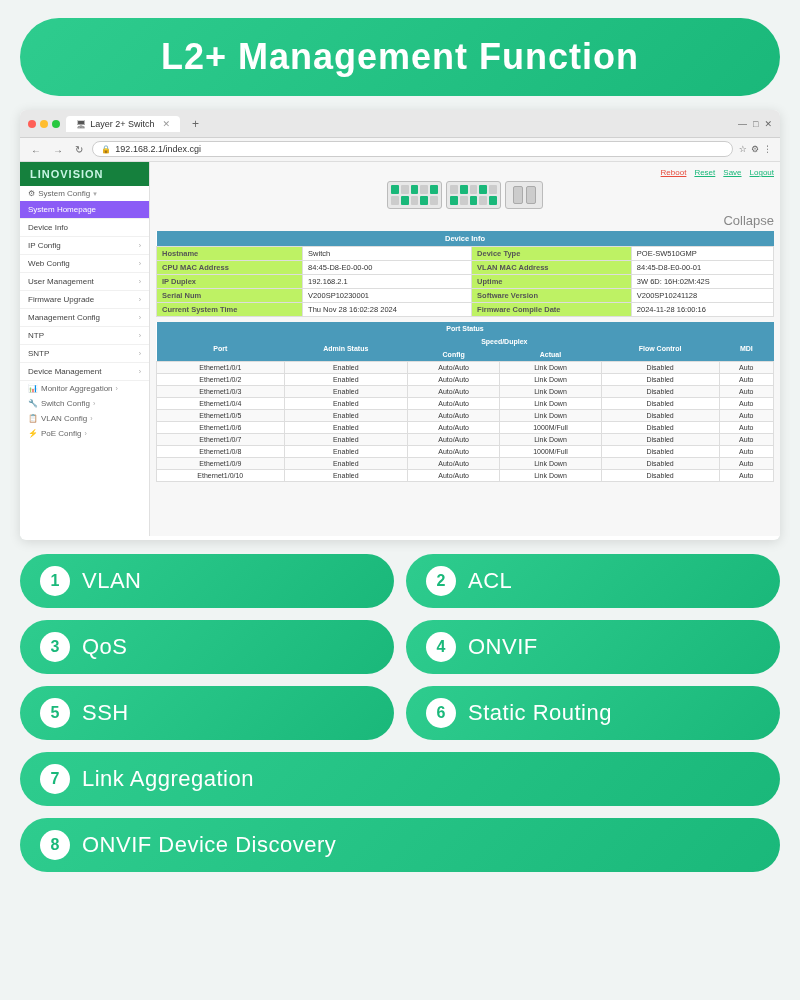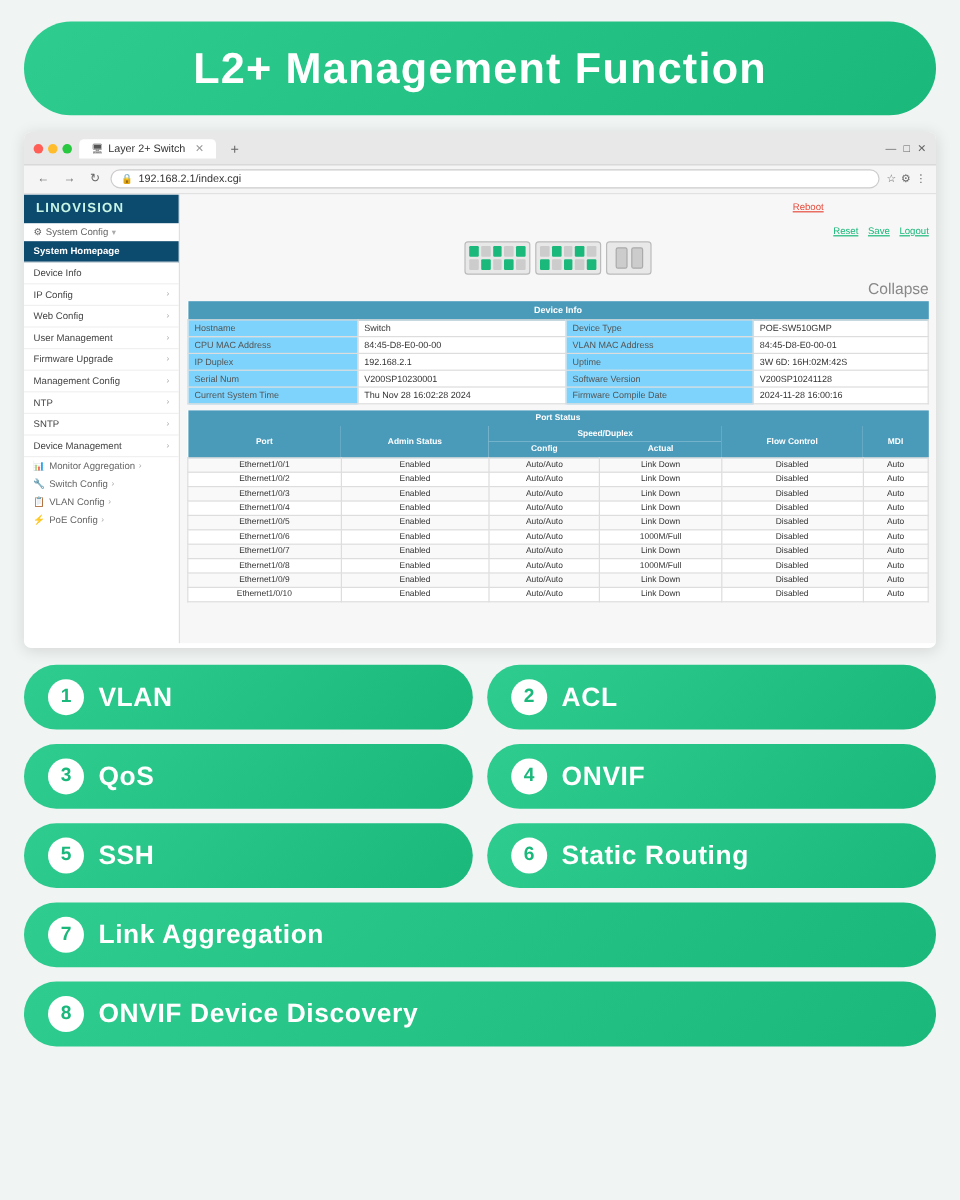--- a/index.html
+++ b/index.html
@@ -112,42 +112,42 @@
 
     
     .sidebar {
       width: 130px;
       background: white;
       border-right: 1px solid #e0e0e0;
       overflow-y: auto;
       flex-shrink: 0;
     }
     .sidebar-logo {
-      background: #0c4a6e;
+      background: #15803d;
       padding: 6px 10px;
       font-size: 11px;
       font-weight: bold;
       color: white;
       letter-spacing: 1px;
     }
     .sidebar-logo span { color: #c8f5e4; }
     .sidebar-item {
       padding: 4px 8px;
       font-size: 8px;
       color: #444;
       cursor: pointer;
       display: flex;
       align-items: center;
       justify-content: space-between;
       border-bottom: 1px solid #f0f0f0;
     }
     .sidebar-item.active {
-      background: #0c4a6e;
-      color: white;
-      font-weight: bold;
+      background: #8b5cf6;
+      color: white;
+      font-weight: normal;
     }
     .sidebar-item .arrow { color: #aaa; font-size: 7px; }
     .sidebar-section {
       padding: 3px 8px;
       font-size: 8px;
       color: #666;
       display: flex;
       align-items: center;
       gap: 3px;
       cursor: pointer;
@@ -170,21 +170,20 @@
     }
     .reboot-link {
       color: #e74c3c;
       cursor: pointer;
       text-decoration: underline;
     }
     .action-link {
       color: #1ab87a;
       cursor: pointer;
       text-decoration: underline;
-      margin-top: 20px;
     }
 
     
     .device-img-area {
       display: flex;
       justify-content: center;
       margin-bottom: 4px;
     }
     .device-img {
       display: flex;
@@ -247,22 +246,22 @@
       padding: 3px 5px;
       text-align: center;
       font-weight: bold;
     }
     .info-table td {
       padding: 2px 5px;
       border: 1px solid #ddd;
       color: #333;
     }
     .info-table td.label {
-      background: #7dd3fc;
-      font-weight: normal;
+      background: #bef264;
+      font-weight: bold;
       color: #555;
     }
     .port-table {
       width: 100%;
       border-collapse: collapse;
       font-size: 7px;
       background: white;
     }
     .port-table th {
       background: #4a9aba;
@@ -311,21 +310,21 @@
       border-radius: 50%;
       display: flex;
       align-items: center;
       justify-content: center;
       font-weight: 900;
       font-size: 16px;
       flex-shrink: 0;
     }
     .feature-label {
       font-size: 22px;
-      font-weight: 700;
+      font-weight: 400;
       color: white;
       letter-spacing: 0.5px;
     }
   </style>
 </head>
 <body>
 
 <div class="header">
   <span class="header-title">L2+ Management Function</span>
 </div>

